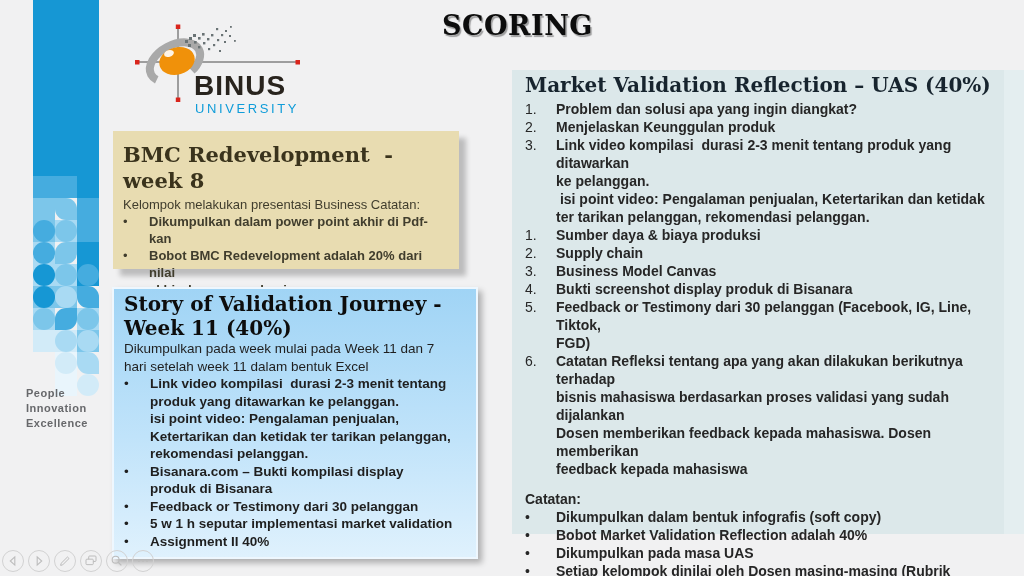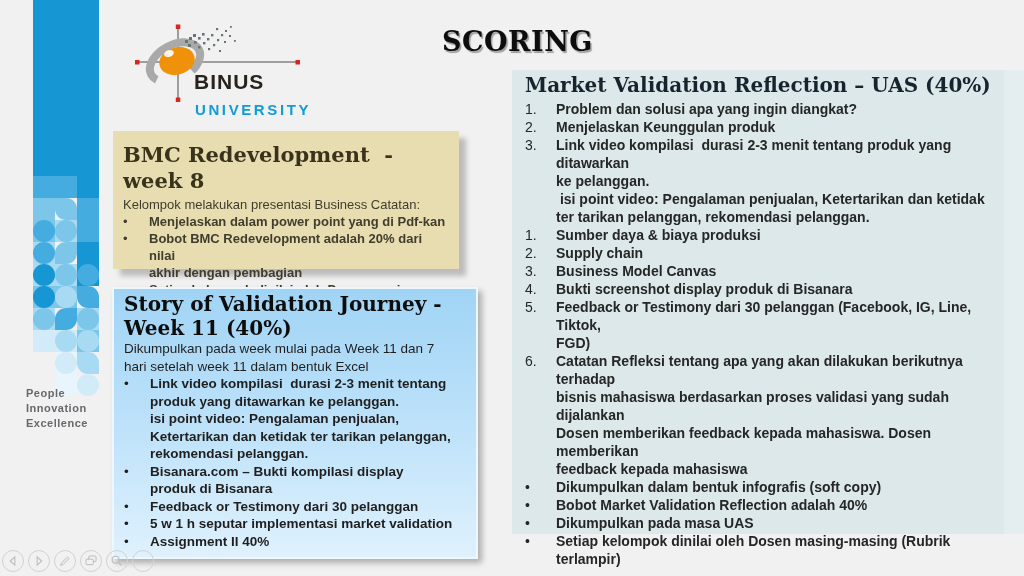--- a/index.html
+++ b/index.html
@@ -10,26 +10,26 @@
   
   .leftbar-solid{position:absolute;left:33px;top:0;width:66px;height:176px;background:#1697d4;}
   .tile{position:absolute;width:22px;height:22px;}
   .tile .inner{width:100%;height:100%;border-radius:50%;}
   .s-l1{border-radius:50% 0 50% 0;}
   .s-l2{border-radius:0 50% 0 50%;}
   .s-ci{border-radius:50%;}
   
   .logo{position:absolute;left:128px;top:6px;width:212px;height:116px;}
   .logo svg{position:absolute;left:0;top:0;}
-  .logo-brand{position:absolute;left:66px;top:64px;font-size:21px;font-weight:bold;
+  .logo-brand{position:absolute;left:66px;top:64px;font-size:28px;font-weight:bold;
     letter-spacing:1px;color:#28231d;}
-  .logo-sub{position:absolute;left:67px;top:95px;font-size:15px;font-weight:bold;
+  .logo-sub{position:absolute;left:67px;top:95px;font-size:13px;font-weight:normal;
     letter-spacing:2.6px;color:#0f9cd9;}
   
-  .slide-title{position:absolute;left:11px;right:0;top:10px;margin:16px;text-align:center;
+  .slide-title{position:absolute;left:11px;right:0;top:10px;margin:0;text-align:center;
     font-family:"DejaVu Serif","Liberation Serif",serif;font-size:27px;font-weight:bold;
     letter-spacing:.5px;color:#0d0d0d;text-shadow:1.5px 1.5px 1px rgba(0,0,0,.35);}
   
   .pre{white-space:pre-wrap;}
   .row{display:flex;}
   .row .mark{flex:0 0 26px;}
   .row .txt{flex:1 1 auto;white-space:pre-wrap;font-weight:bold;}
   
   .bmc{position:absolute;left:113px;top:131px;width:346px;height:138px;box-sizing:border-box;
     background:#e8dcb1;box-shadow:7px 7px 5px rgba(0,0,0,.22);
@@ -164,21 +164,21 @@
   </div>
 
   <h1 class="slide-title">SCORING</h1>
 
   <section class="bmc">
     <h2>BMC Redevelopment  - week 8</h2>
     <div class="pre">Kelompok melakukan presentasi Business Catatan:</div>
     <div id="bmc-list">
         <div class="row">
           <span class="mark">•</span>
-          <span class="txt">Menjelaskan dalam power point yang di Pdf-kan</span>
+          <span class="txt">Dikumpulkan dalam power point akhir di Pdf-kan</span>
         </div>
         <div class="row">
           <span class="mark">•</span>
           <span class="txt">Bobot BMC Redevelopment adalah 20% dari nilai
 akhir dengan pembagian</span>
         </div>
         <div class="row">
           <span class="mark">•</span>
           <span class="txt">Setiap kelompok dinilai oleh Dosen masing-masing</span>
         </div>
@@ -265,20 +265,21 @@
 FGD)</span>
         </div>
         <div class="row">
           <span class="mark">6.</span>
           <span class="txt">Catatan Refleksi tentang apa yang akan dilakukan berikutnya terhadap
 bisnis mahasiswa berdasarkan proses validasi yang sudah dijalankan
 Dosen memberikan feedback kepada mahasiswa. Dosen memberikan
 feedback kepada mahasiswa</span>
         </div>
       </div>
+    <div class="note-head">Catatan:</div>
     <div id="market-notes">
         <div class="row">
           <span class="mark">•</span>
           <span class="txt">Dikumpulkan dalam bentuk infografis (soft copy)</span>
         </div>
         <div class="row">
           <span class="mark">•</span>
           <span class="txt">Bobot Market Validation Reflection adalah 40%</span>
         </div>
         <div class="row">

